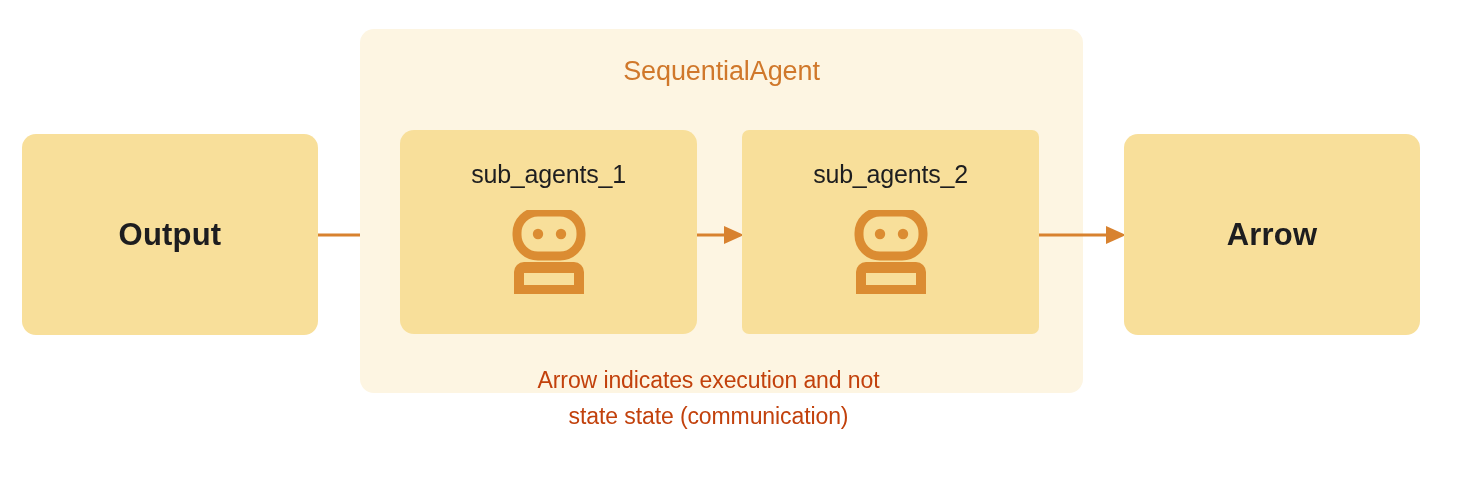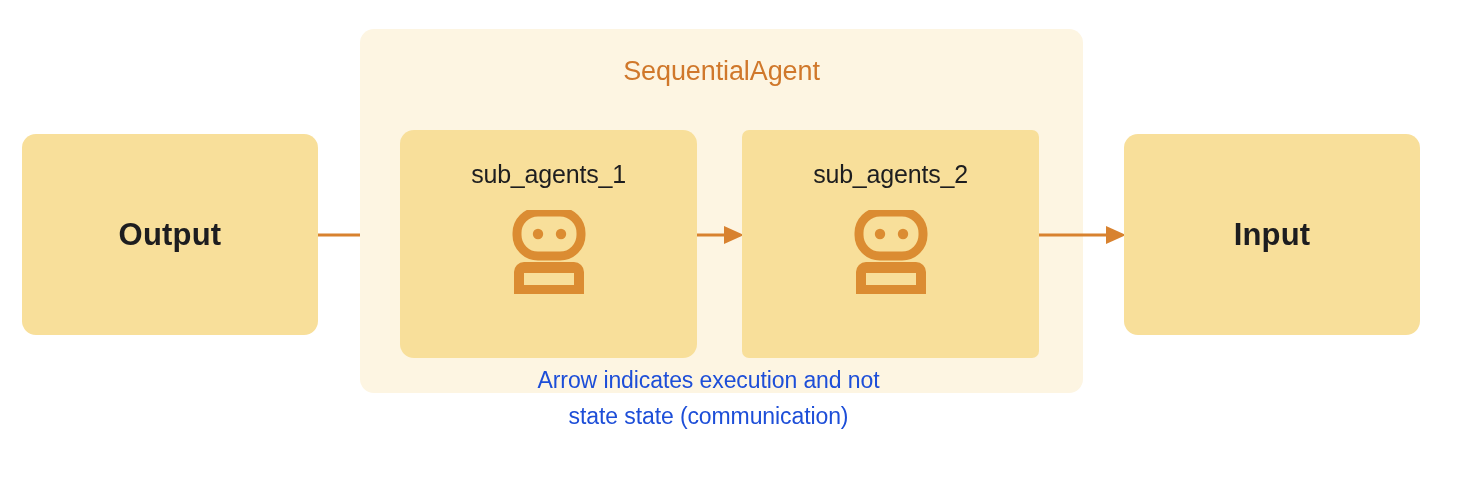--- a/index.html
+++ b/index.html
@@ -70,21 +70,21 @@
     color: #1D1D1F;
     letter-spacing: 0.2px;
   }
 
   #input-box  { left: 22px; }
   #output-box { left: 1124px; }
 
   .sub-agent-box {
     top: 130px;
     width: 297px;
-    height: 228px;
+    height: 204px;
   }
   #sub-agent-1 { left: 400px; }
   #sub-agent-2 { left: 742px; border-radius: 7px; }
 
   .sub-agent-label {
     position: absolute;
     left: 0;
     top: 30px;
     width: 100%;
     text-align: center;
@@ -117,21 +117,21 @@
   
   .caption {
     position: absolute;
     left: 360px;
     top: 362px;
     width: 697px;
     text-align: center;
     font-size: 23px;
     line-height: 36px;
     font-weight: 400;
-    color: #1d4ed8;
+    color: #c2410c;
     letter-spacing: -0.1px;
   }
 </style>
 </head>
 <body>
 
 <div id="diagram">
 
   <div class="node-box io-box" id="input-box">
     <span class="io-label">Output</span>
@@ -186,16 +186,16 @@
   </div>
 
   <div class="arrow" id="arrow-sub2-to-output">
     <svg width="100%" height="24" viewBox="0 0 87 24" preserveAspectRatio="none">
       <line x1="0" y1="12" x2="71" y2="12" stroke="#D8822F" stroke-width="3"></line>
       <polygon points="67,3 87,12 67,21" fill="#D8822F"></polygon>
     </svg>
   </div>
 
   <div class="node-box io-box" id="output-box">
-    <span class="io-label">Input</span>
+    <span class="io-label">Arrow</span>
   </div>
 
 </div>
 
 </body></html>

